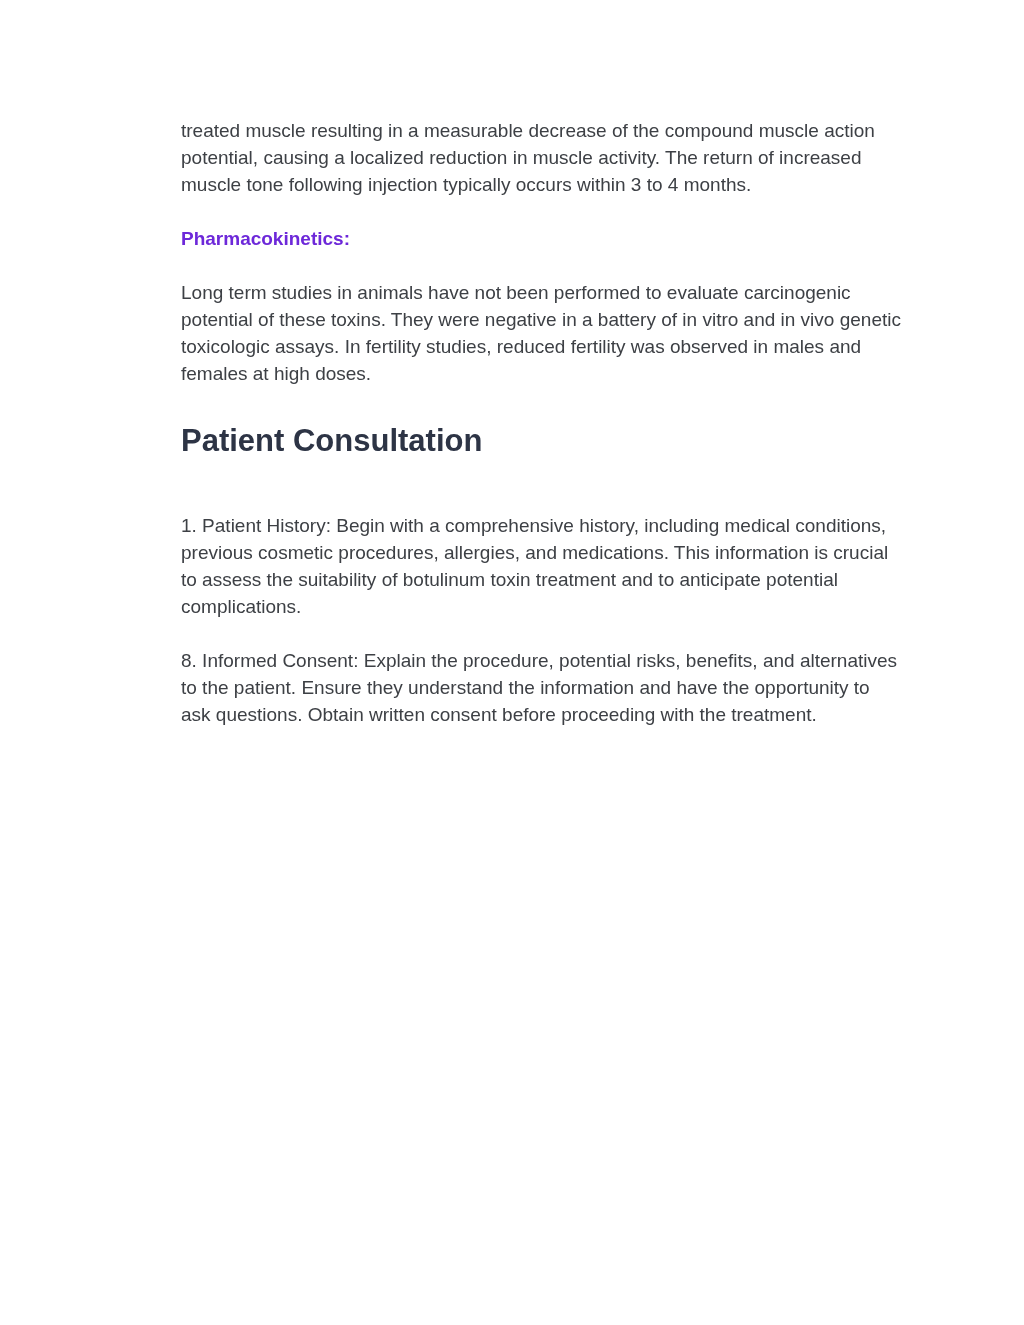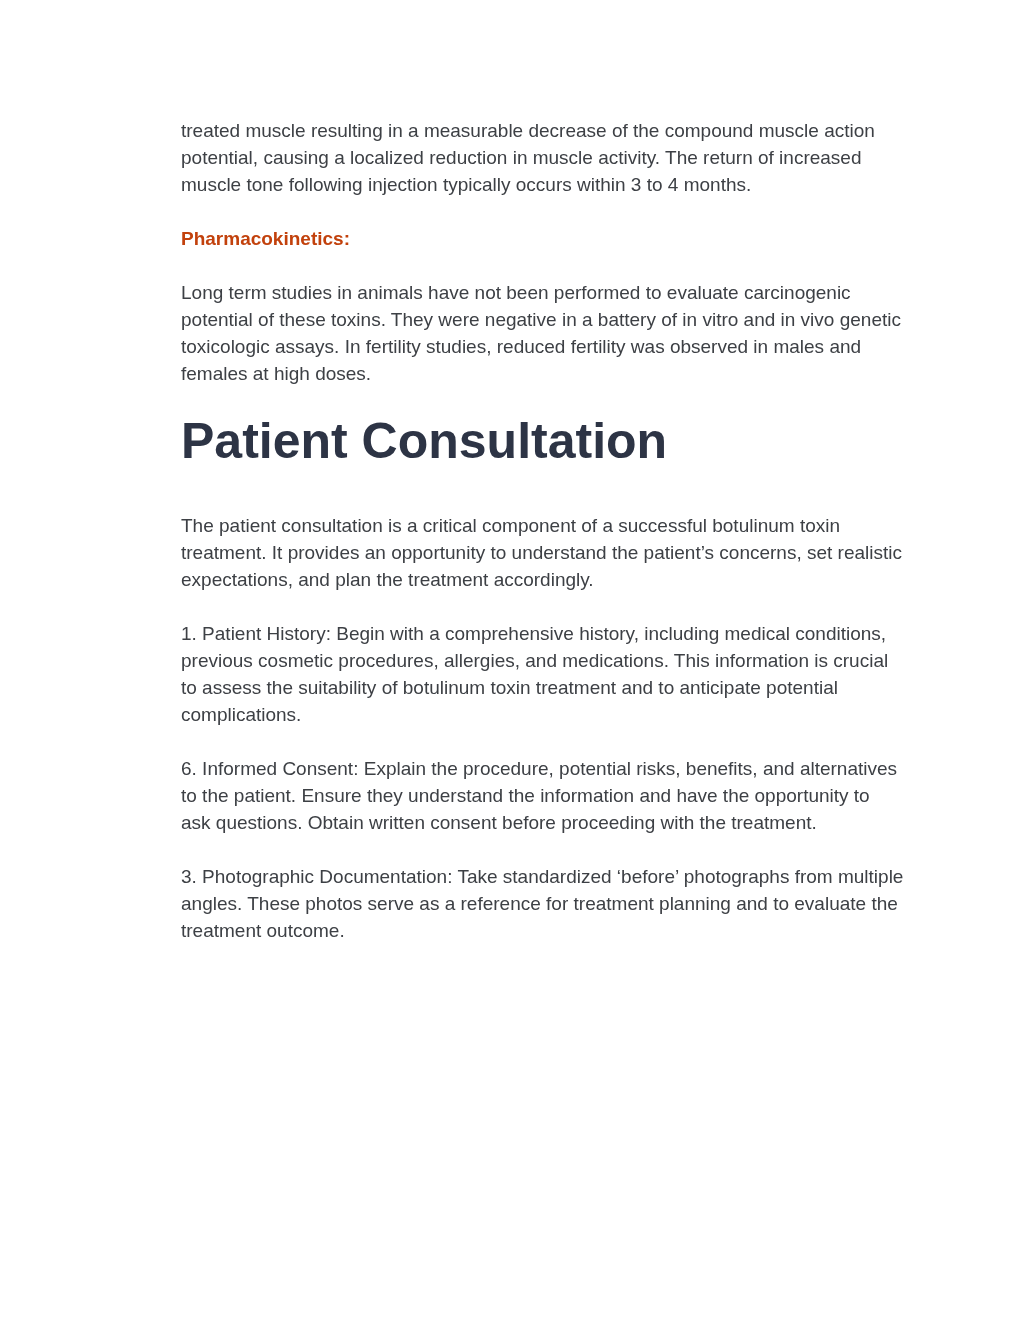--- a/index.html
+++ b/index.html
@@ -28,25 +28,25 @@
     font-size: 19px;
     line-height: 27px;
     font-weight: 400;
     color: #3d4045;
   }
   .subheading {
     margin: 0 0 27px 0;
     font-size: 19px;
     line-height: 27px;
     font-weight: 700;
-    color: #c2410c;
+    color: #6d28d9;
   }
   .title {
     margin: 9px 0 44px 0;
-    font-size: 50px;
+    font-size: 31px;
     line-height: 54px;
     font-weight: 700;
     letter-spacing: 0;
     color: #2d3445;
   }
 </style>
 </head>
 <body>
 
 <div class="page">
@@ -55,23 +55,21 @@
     <p class="para">treated muscle resulting in a measurable decrease of the compound muscle action potential, causing a localized reduction in muscle activity. The return of increased muscle tone following injection typically occurs within 3 to 4 months.</p>
 
     <p class="subheading">Pharmacokinetics:</p>
 
 
 
     <p class="para">Long term studies in animals have not been performed to evaluate carcinogenic potential of these toxins. They were negative in a battery of in vitro and in vivo genetic toxicologic assays. In fertility studies, reduced fertility was observed in males and females at high doses.</p>
 
     <h1 class="title">Patient Consultation</h1>
 
-    <p class="para">The patient consultation is a critical component of a successful botulinum toxin treatment. It provides an opportunity to understand the patient’s concerns, set realistic expectations, and plan the treatment accordingly.</p>
 
 
     <p class="para">1. Patient History: Begin with a comprehensive history, including medical conditions, previous cosmetic procedures, allergies, and medications. This information is crucial to assess the suitability of botulinum toxin treatment and to anticipate potential complications.</p>
 
-    <p class="para">6. Informed Consent: Explain the procedure, potential risks, benefits, and alternatives to the patient. Ensure they understand the information and have the opportunity to ask questions. Obtain written consent before proceeding with the treatment.</p>
+    <p class="para">8. Informed Consent: Explain the procedure, potential risks, benefits, and alternatives to the patient. Ensure they understand the information and have the opportunity to ask questions. Obtain written consent before proceeding with the treatment.</p>
 
-    <p class="para">3. Photographic Documentation: Take standardized ‘before’ photographs from multiple angles. These photos serve as a reference for treatment planning and to evaluate the treatment outcome.</p>
 
   </div>
 </div>
 
 </body></html>

